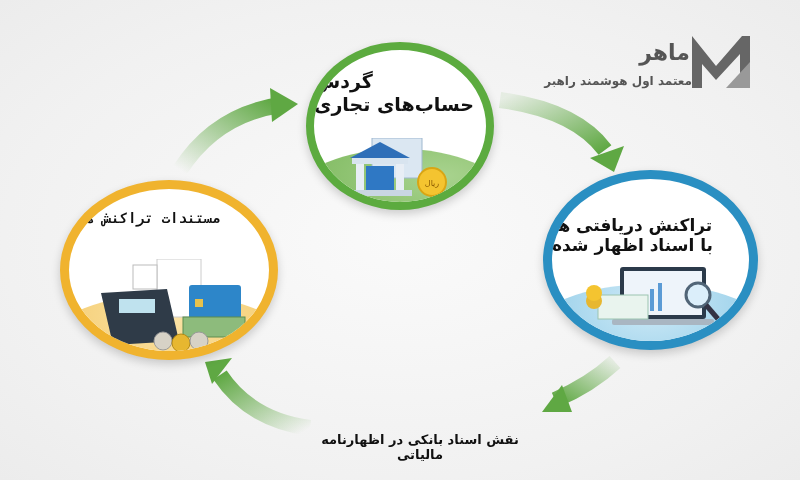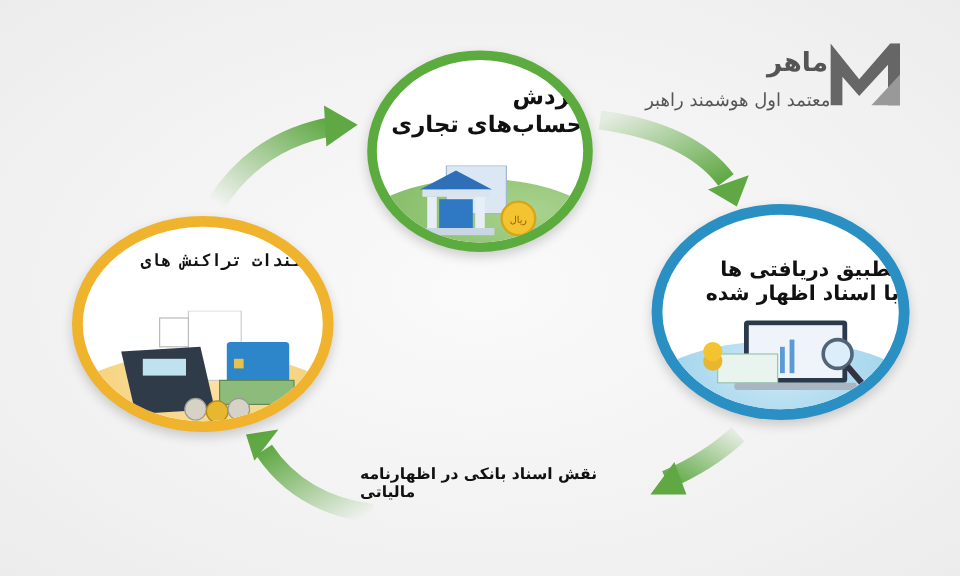--- a/index.html
+++ b/index.html
@@ -1,34 +1,34 @@
 <!DOCTYPE html>
 <html><head>
 <meta charset="utf-8">
 <style>
   html,body{margin:0;padding:0;}
   body{width:800px;height:480px;overflow:hidden;background:#f3f3f3;font-family:"DejaVu Sans",sans-serif;position:relative;}
   .stage{position:absolute;left:0;top:0;width:800px;height:480px;background:radial-gradient(ellipse at 50% 50%,#fafafa 0%,#f1f1f1 70%,#ececec 100%);}
   svg.arrows{position:absolute;left:0;top:0;}
   .circle{position:absolute;border-radius:50%;background:#fff;box-sizing:border-box;overflow:hidden;box-shadow:0 4px 10px rgba(0,0,0,.18);}
-  .circle .title{position:absolute;left:0;right:0;text-align:right;direction:rtl;font-weight:bold;color:#111;line-height:1.2;}
+  .circle .title{position:absolute;left:0;right:0;text-align:left;direction:rtl;font-weight:bold;color:#111;line-height:1.2;}
   .circle .hill{position:absolute;left:-10%;right:-10%;bottom:-25%;height:60%;border-radius:50%;}
   .c-top{left:306px;top:42px;width:188px;height:168px;border:8px solid #5cab3f;}
   .c-top .title{top:20px;font-size:19px;}
   .c-top .hill{background:radial-gradient(ellipse at 70% 30%,#a9d38f,#6fb04e);}
   .c-right{left:543px;top:170px;width:215px;height:180px;border:9px solid #2a8fc2;}
   .c-right .title{top:36px;font-size:17px;}
   .c-right .hill{background:radial-gradient(ellipse at 50% 20%,#cfeaf7,#7ec3e3);}
   .c-left{left:60px;top:180px;width:218px;height:180px;border:9px solid #f0b32e;}
   .c-left .title{top:22px;font-size:14px;font-family:Liberation Mono, monospace;}
   .c-left .hill{background:radial-gradient(ellipse at 50% 20%,#fbe4a9,#f2c35a);}
-  .caption{position:absolute;left:300px;top:388px;width:240px;text-align:left;direction:rtl;font-weight:bold;font-size:13px;color:#111;}
+  .caption{position:absolute;left:300px;top:432px;width:240px;text-align:center;direction:rtl;font-weight:bold;font-size:13px;color:#111;}
   .logo{position:absolute;left:580px;top:34px;width:170px;height:60px;}
   .logo .brand{position:absolute;right:60px;top:6px;font-size:22px;font-weight:bold;color:#555;direction:rtl;}
-  .logo .tag{position:absolute;right:58px;top:40px;font-size:15px;color:#555;direction:rtl;white-space:nowrap;}
+  .logo .tag{position:absolute;right:58px;top:40px;font-size:12px;color:#555;direction:rtl;white-space:nowrap;font-weight:bold;}
 </style>
 </head>
 <body>
 
 <div class="stage">
 
   <svg class="arrows" width="800" height="480">
     <defs>
       <linearGradient id="g1" x1="0" y1="1" x2="1" y2="0">
         <stop offset="0" stop-color="#5fa843" stop-opacity="0"></stop>
@@ -93,21 +93,21 @@
       <rect x="24" y="28" width="28" height="24" fill="#2f78c4"></rect>
       <rect x="8" y="52" width="62" height="6" fill="#c9d6e3"></rect>
       <circle cx="90" cy="44" r="14" fill="#f4c430" stroke="#d9a514" stroke-width="2"></circle>
       <text x="90" y="48" font-size="8" text-anchor="middle" fill="#8a5a00" font-family="DejaVu Sans,sans-serif">ریال</text>
     </svg>
   </div>
 
   <div class="circle c-right">
     <div class="hill"></div>
     <div class="title">
-      <div>تطبیق دریافتی ها</div>
+      <div>تراکنش دریافتی ها</div>
       <div>با اسناد اظهار شده</div>
     </div>
     <svg style="position:absolute;left:28px;top:86px" width="160" height="80">
       <rect x="40" y="2" width="86" height="52" rx="3" fill="#2b3a4a"></rect>
       <rect x="44" y="6" width="78" height="44" fill="#eef4fa"></rect>
       <rect x="62" y="30" width="4" height="16" fill="#5b9bd5"></rect>
       <rect x="70" y="24" width="4" height="22" fill="#5b9bd5"></rect>
       <rect x="78" y="18" width="4" height="28" fill="#5b9bd5"></rect>
       <rect x="32" y="54" width="102" height="6" rx="2" fill="#a9b6c2"></rect>
       <rect x="18" y="30" width="50" height="24" fill="#e9f4ee" stroke="#9bc4b0"></rect>

